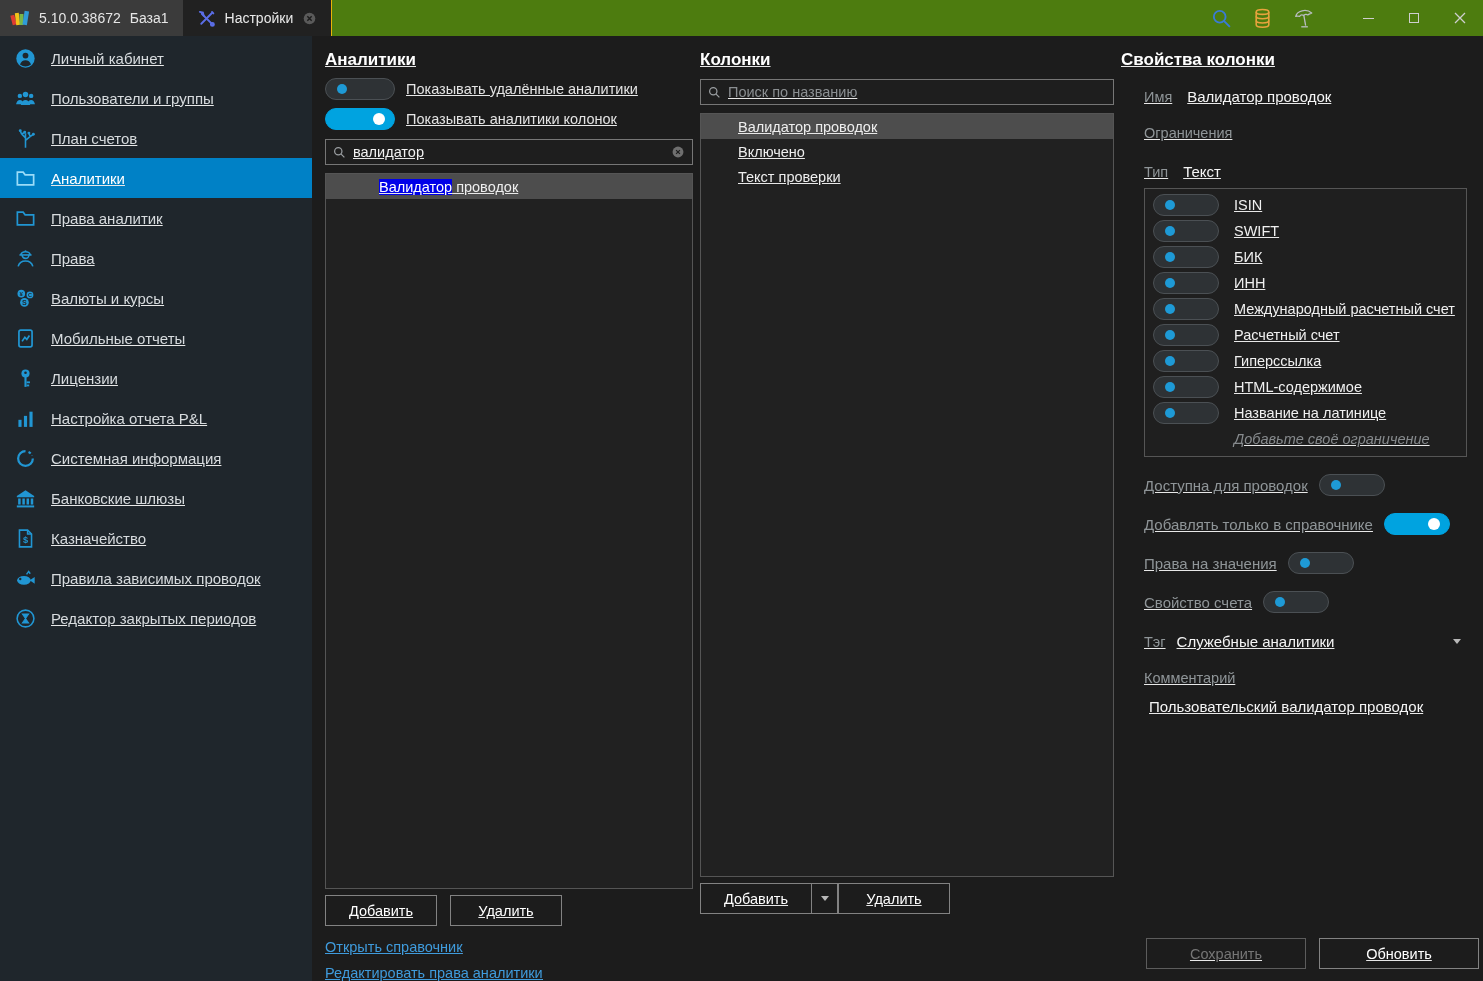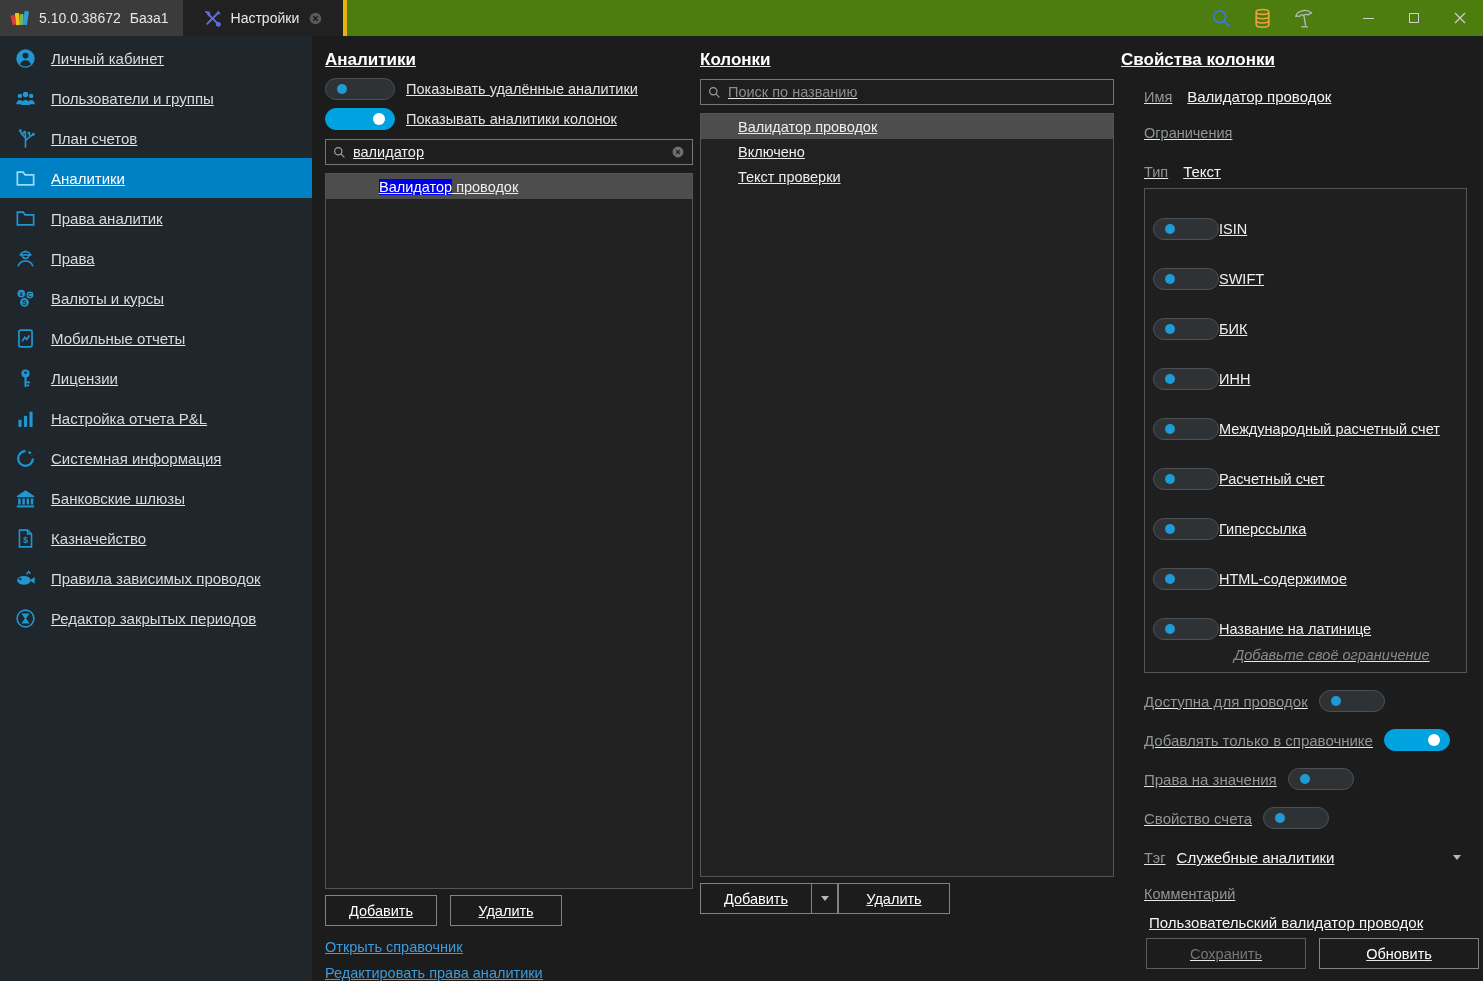--- a/index.html
+++ b/index.html
@@ -4,21 +4,21 @@
 <style>
   * { margin:0; padding:0; box-sizing:border-box; }
   html,body { width:1483px; height:981px; overflow:hidden; }
   body { background:#1c1c1c; font-family:"Liberation Sans", sans-serif; color:#e8e8e8; display:flex; flex-direction:column; }
 
   
   .titlebar { height:36px; background:#4d7c0f; display:flex; align-items:center; flex:0 0 auto; }
   .app-section { height:100%; background:#3b3b3b; display:flex; align-items:center; gap:9px; padding:0 14px 0 10px; }
   .app-logo svg { display:block; }
   .app-version, .app-db { font-size:14px; color:#e6e6e6; }
-  .tab { height:100%; background:#212121; display:flex; align-items:center; gap:9px; padding:0 20px; border-right:4px solid #eab308; }
+  .tab { height:100%; background:#212121; display:flex; align-items:center; gap:9px; padding:0 14px; border-right:1px solid #eab308; }
   .tab-label { font-size:14px; color:#eaeaea; }
   .tab-close { display:flex; cursor:pointer; }
   .tb-spacer { flex:1; }
   .tb-icons { display:flex; align-items:center; gap:20px; margin-right:30px; }
   .tb-icons span { display:flex; cursor:pointer; }
   .win-controls { display:flex; height:100%; }
   .win-btn { width:46px; height:100%; display:flex; align-items:center; justify-content:center; cursor:pointer; }
   .glyph-min { width:11px; height:1px; background:#cfcfcf; }
   .glyph-max { width:10px; height:10px; border:1px solid #cfcfcf; }
 
@@ -79,21 +79,21 @@
   .link { font-size:14.5px; color:#3f9bdc; text-decoration:underline; cursor:pointer; display:inline-block; width:fit-content; }
   .link.l1 { margin-top:13px; }
   .link.l2 { margin-top:10px; }
 
   
   .prop-row { display:flex; align-items:center; gap:15px; padding-left:23px; }
   .prop-label { font-size:14.5px; color:#8f9598; }
   .prop-value { font-size:15px; color:#f5f5f5; }
   .mt18 { margin-top:18px; } .mt22 { margin-top:22px; } .mt20 { margin-top:20px; }
   .restrict-box { margin-top:8px; margin-left:23px; border:1px solid #555; background:#1f1f1f; padding:3px 0 4px 0; }
-  .restrict-row { height:26px; display:flex; align-items:center; padding:0 8px;margin-top:24px; }
+  .restrict-row { height:26px; display:flex; align-items:center; gap:15px; padding:0 8px; }
   .restrict-row .r-label { font-size:14.5px; color:#f0f0f0; }
   .restrict-placeholder { height:26px; display:flex; align-items:center; padding-left:89px; font-size:14.5px; font-style:italic; color:#868a8d; }
   .switch-row { display:flex; align-items:center; gap:11px; margin-top:17px; padding-left:23px; }
   .switch-row .prop-label { font-size:15px; }
   .tag-row { display:flex; align-items:center; gap:11px; margin-top:20px; padding-left:23px; padding-right:6px; }
   .tag-caret { margin-left:auto; }
   .comment-value { margin-top:12px; padding-left:28px; font-size:15px; color:#f5f5f5; }
   .props-spacer { flex:1; }
   .props-buttons { display:flex; justify-content:space-between; margin-bottom:12px; padding-left:25px; }
 </style>

